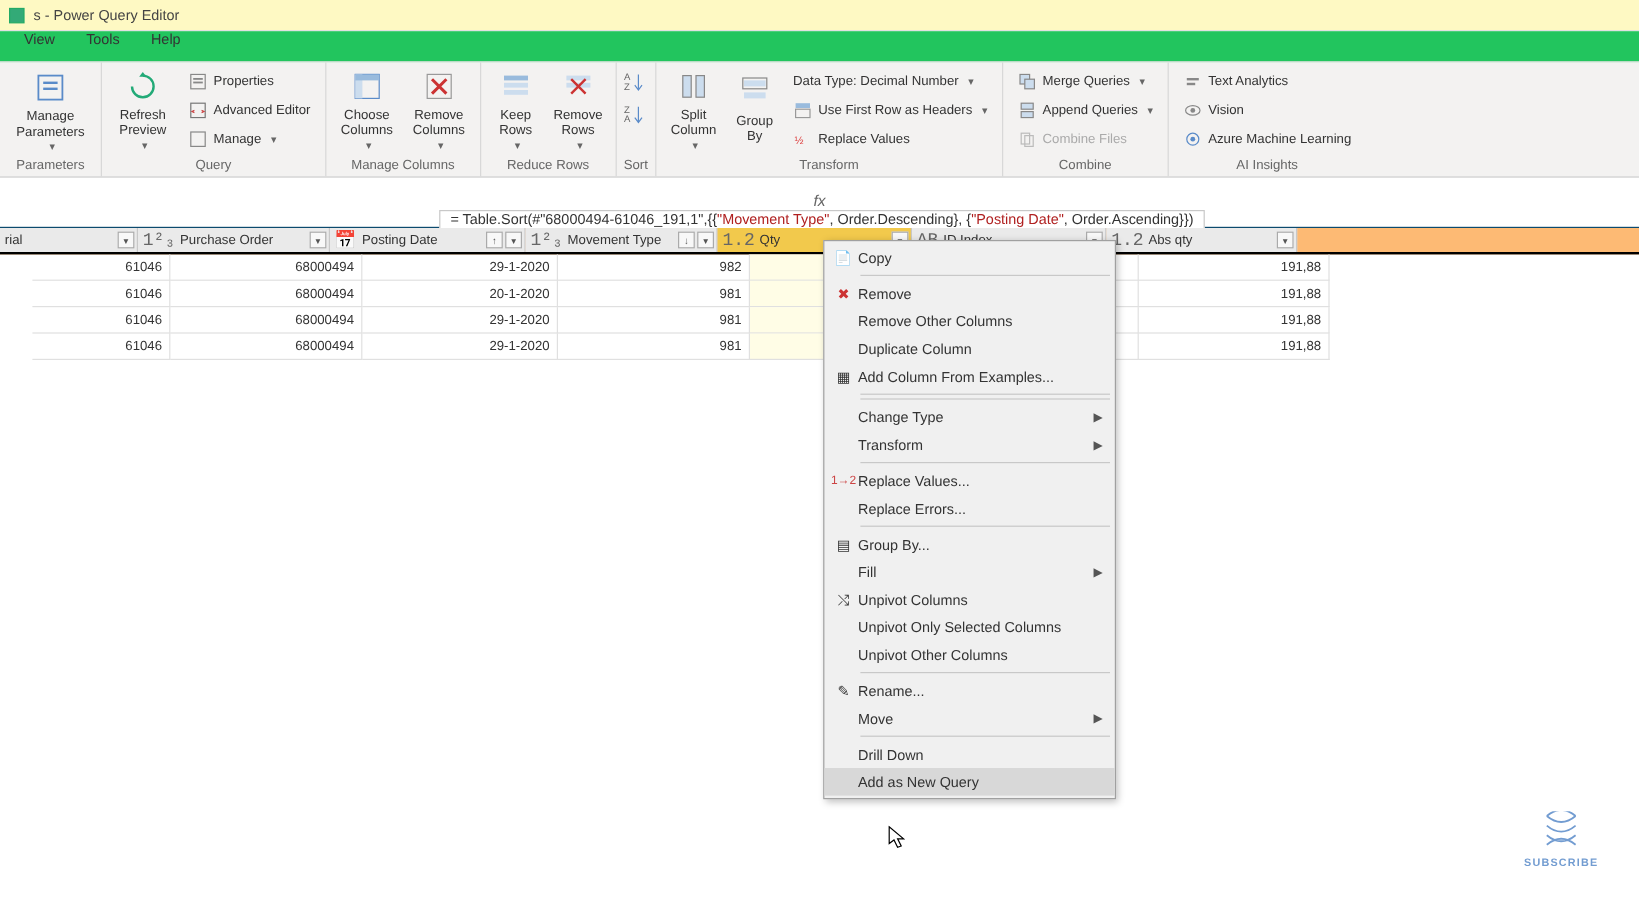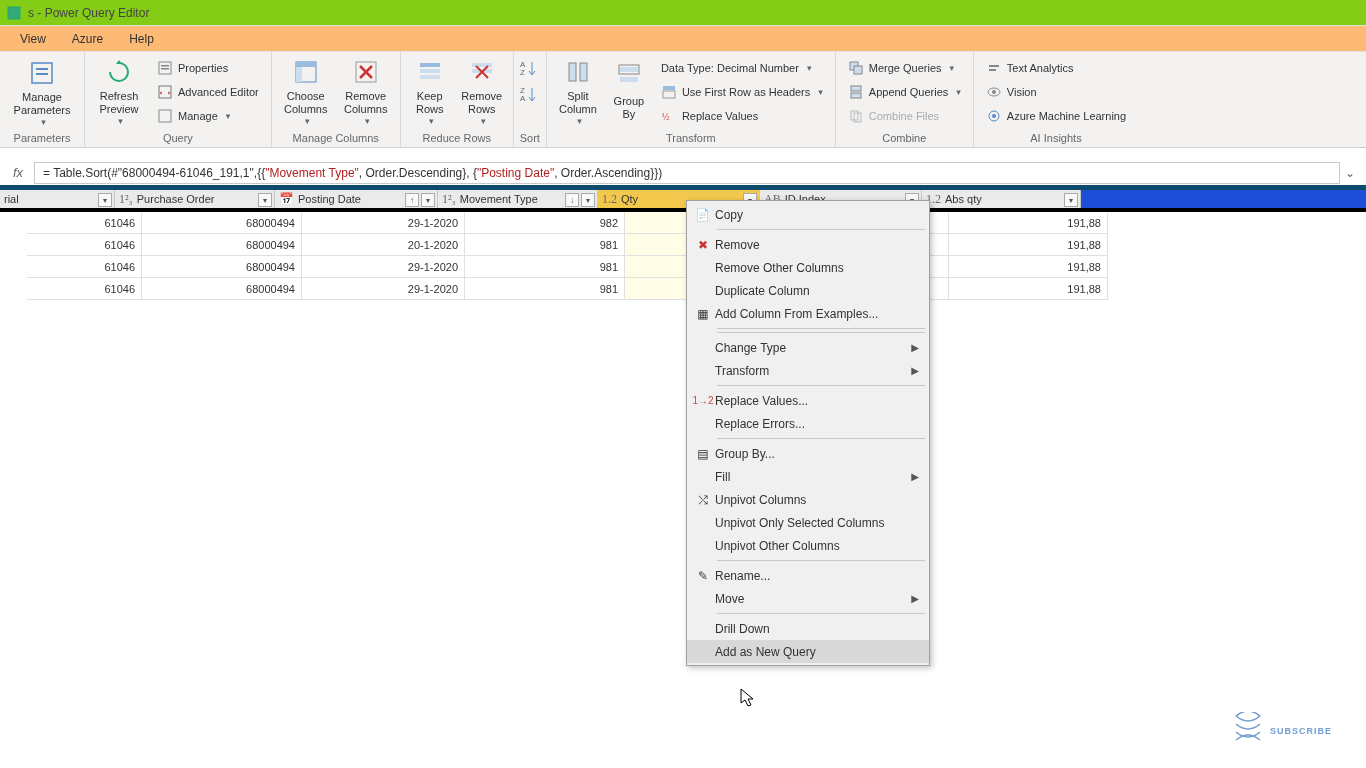--- a/index.html
+++ b/index.html
@@ -1,52 +1,52 @@
 <!DOCTYPE html>
 <html><head>
 <meta charset="utf-8">
 <style>
 * { margin: 0; padding: 0; box-sizing: border-box; font-family: "Segoe UI", Tahoma, sans-serif; }
 body { background: #fff; width: 1366px; height: 768px; overflow: hidden; position: relative; }
 
-.titlebar { height: 26px; background: #84cc16; display: flex; align-items: center; padding-left: 0; border-bottom: 1px solid #e0e0e0; }
+.titlebar { height: 26px; background: #fef9c3; display: flex; align-items: center; padding-left: 0; border-bottom: 1px solid #e0e0e0; }
 .titlebar-icon { width: 16px; height: 16px; margin: 0 6px; display:flex; align-items:center; justify-content:center; }
 .titlebar-text { font-size: 12px; color: #444; }
 
-.menubar { height: 26px; background: #fdba74; display: flex; align-items: center; padding-left: 20px; gap: 26px; border-bottom: 1px solid #e0e0e0; }
+.menubar { height: 26px; background: #22c55e; display: flex; padding-left: 20px; gap: 26px; border-bottom: 1px solid #e0e0e0; }
 .menubar-item { font-size: 12px; color: #333; cursor: pointer; }
 
 .ribbon { height: 96px; background: #f3f2f1; display: flex; border-bottom: 1px solid #d0d0d0; }
 .ribbon-group { display: flex; flex-direction: column; border-right: 1px solid #d8d8d8; padding: 3px 6px 0 6px; }
 .ribbon-group-content { display: flex; flex: 1; align-items: flex-start; gap: 4px; }
 .ribbon-group-label { font-size: 11px; color: #666; text-align: center; padding: 2px 0 3px 0; }
 
 .big-btn { display: flex; flex-direction: column; align-items: center; justify-content: flex-start; width: 56px; height: 72px; padding-top: 4px; cursor: pointer; font-size: 11px; color: #333; text-align: center; line-height: 1.2; }
 .big-btn .icon-box { width: 32px; height: 32px; margin-bottom: 4px; display: flex; align-items: center; justify-content: center; }
 .big-btn.wide { width: 72px; }
 
 .small-btn-stack { display: flex; flex-direction: column; gap: 2px; padding-top: 2px; }
 .small-btn { display: flex; align-items: center; height: 22px; padding: 0 6px; font-size: 11px; color: #333; cursor: pointer; gap: 5px; white-space: nowrap; }
 .small-btn .mini-icon { width: 16px; height: 16px; display: flex; align-items: center; justify-content: center; }
 
 .dropdown-arrow::after { content: "▾"; font-size: 9px; margin-left: 3px; color: #666; }
 
-.formula-bar { height: 30px; display: flex; align-items: center; border-bottom: 5px solid #0c4a6e; padding: 0 6px; margin-top: 12px; }
+.formula-bar { height: 30px; display: flex; align-items: center; border-bottom: 1px solid #0c4a6e; padding: 0 6px; margin-top: 12px; flex-direction: column; }
 .fx-label { font-style: italic; font-size: 13px; color: #666; width: 24px; text-align: center; }
 .formula-input { flex: 1; height: 22px; border: 1px solid #c8c8c8; background: #fff; font-family: Consolas, monospace; font-size: 12px; padding: 0 8px; display: flex; align-items: center; margin-left: 4px; }
 .formula-input .kw { color: #333; }
 .formula-input .str1 { color: #b02020; }
 .formula-input .str2 { color: #b02020; }
 .formula-expand { width: 20px; text-align: center; color: #666; font-size: 12px; cursor: pointer; }
 
 .grid { position: relative; }
-.grid-header { display: flex; height: 22px; background: #1d4ed8; border-bottom: 4px solid #000000; text-align: center; }
+.grid-header { display: flex; height: 22px; background: #fdba74; border-bottom: 2px solid #000000; text-align: center; }
 .col-head { display: flex; align-items: center; border-right: 1px solid #c8c8c8; font-size: 11px; color: #333; padding: 0 4px; position: relative; background: #eaeaea; }
 .col-head.selected { background: #f2c94c; }
-.col-head .type-icon { font-size: 12px; color: #666; margin-right: 4px; font-family: Liberation Serif, serif; }
+.col-head .type-icon { font-size: 15px; color: #666; margin-right: 4px; font-family: Liberation Mono, monospace; }
 .col-head .filter-btn { position: absolute; right: 2px; top: 3px; width: 14px; height: 14px; border: 1px solid #aaa; background: #f8f8f8; font-size: 8px; display: flex; align-items: center; justify-content: center; color: #555; }
 
 .grid-row { display: flex; height: 22px; padding-left: 27px; }
 .grid-cell { border-right: 1px solid #e0e0e0; border-bottom: 1px solid #e0e0e0; font-size: 11px; color: #333; display: flex; align-items: center; padding: 0 6px; }
 .grid-cell.num { justify-content: flex-end; }
 .grid-cell.selcol { background: #fffde6; }
 
 .w-mat { width: 115px; }
 .w-po { width: 160px; }
 .w-date { width: 163px; }
@@ -56,41 +56,41 @@
 .w-abs { width: 159px; }
 
 .context-menu { position: absolute; left: 686px; top: 200px; width: 244px; background: #f0f0f0; border: 1px solid #a0a0a0; box-shadow: 2px 2px 6px rgba(0,0,0,0.25); z-index: 100; padding: 2px 0; }
 .ctx-item { display: flex; align-items: center; height: 23px; font-size: 12px; color: #333; padding: 0 10px 0 4px; cursor: pointer; position: relative; }
 .ctx-item.hover-grey { background: #d8d8d8; }
 .ctx-icon { width: 24px; display: flex; align-items: center; justify-content: center; font-size: 12px; }
 .ctx-label { flex: 1; }
 .ctx-arrow { font-size: 10px; color: #555; }
 .ctx-sep { height: 1px; background: #c8c8c8; margin: 3px 4px 3px 30px; }
 
-.subscribe-badge { position: absolute; right: 34px; bottom: 20px; display: flex; flex-direction: row; align-items: center; opacity: 0.85; }
+.subscribe-badge { position: absolute; right: 34px; bottom: 44px; display: flex; flex-direction: column; align-items: center; opacity: 0.85; }
 .subscribe-badge svg { width: 44px; height: 36px; }
 .subscribe-label { font-size: 9px; letter-spacing: 1px; color: #5a8bc9; font-weight: 600; margin-top: 2px; }
 
 .cursor-ptr { position: absolute; left: 740px; top: 688px; z-index: 200; font-size: 14px; color: #000; pointer-events: none; }
 </style>
 </head>
 <body>
 
 <div class="titlebar">
   <div class="titlebar-icon">
     <svg width="14" height="14" viewBox="0 0 14 14">
         <rect x="1" y="1" width="12" height="12" fill="#3a7" stroke="#2a6"></rect>
       </svg>
   </div>
   <div class="titlebar-text">s - Power Query Editor</div>
 </div>
 
 <div class="menubar">
   <span class="menubar-item">View</span>
-  <span class="menubar-item">Azure</span>
+  <span class="menubar-item">Tools</span>
   <span class="menubar-item">Help</span>
 </div>
 
 <div class="ribbon">
 
   <div class="ribbon-group">
     <div class="ribbon-group-content">
       <div class="big-btn wide dropdown-arrow">
         <div class="icon-box">
           <svg width="28" height="28" viewBox="0 0 28 28">

